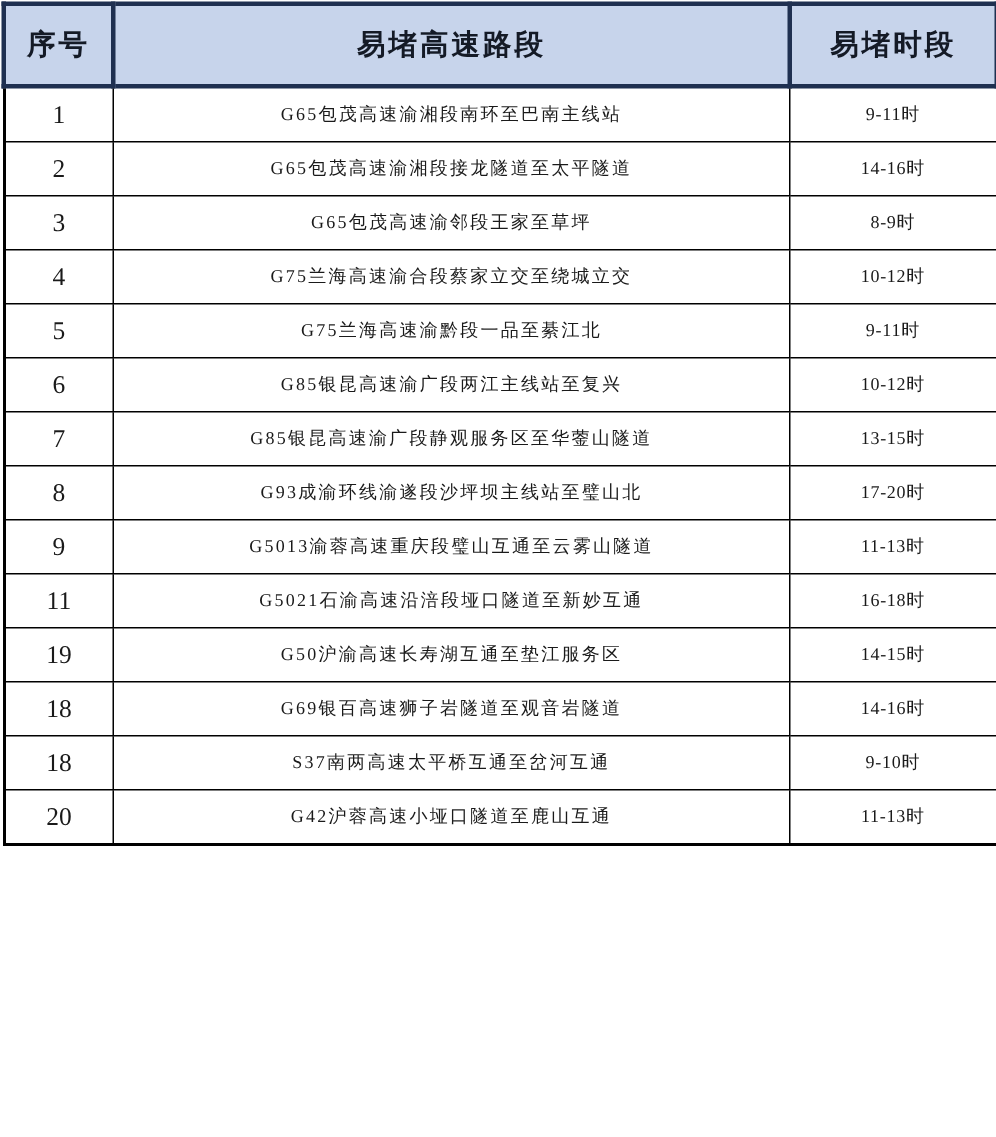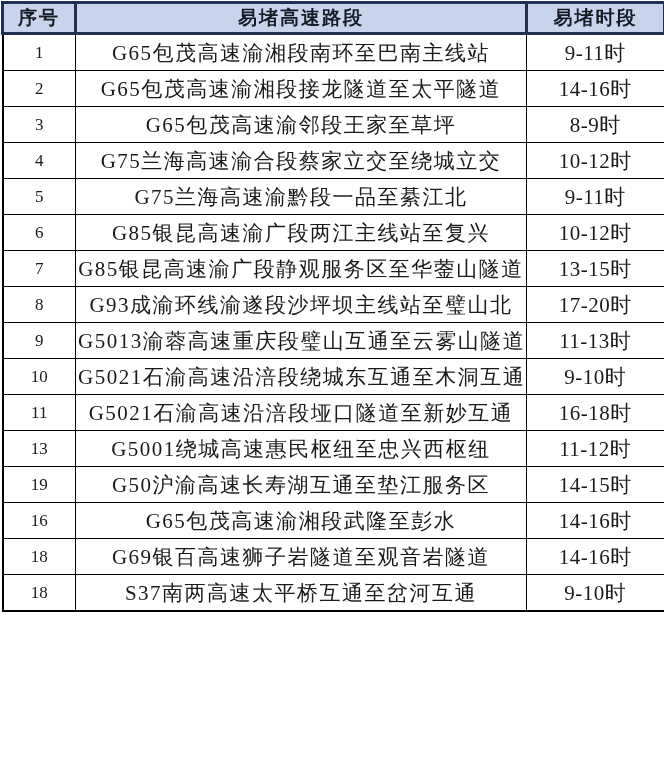--- a/index.html
+++ b/index.html
@@ -35,27 +35,27 @@
     background:var(--header-bg);
     border:3px solid var(--header-border);
     height:28px;
     font-family:"Liberation Sans","DejaVu Sans",sans-serif;
     font-weight:bold;
     font-size:19px;
     letter-spacing:2px;
     color:var(--header-text);
     text-align:center;
     vertical-align:middle;
-    padding:0;
+    padding:12px;
   }
   td{
     background:var(--row-bg);
     border:1px solid var(--grid-border);
     height:35px;
-    font-size:21px;
+    font-size:12px;
     color:var(--body-text);
     text-align:center;
     vertical-align:middle;
     padding:0 2px;
     white-space:nowrap;
     overflow:hidden;
   }
   td.col-index{
     font-size:17px;
     letter-spacing:0;
@@ -124,48 +124,38 @@
         <td class="col-index">8</td>
         <td class="col-section">G93成渝环线渝遂段沙坪坝主线站至璧山北</td>
         <td class="col-period">17-20时</td>
       </tr>
       <tr>
         <td class="col-index">9</td>
         <td class="col-section">G5013渝蓉高速重庆段璧山互通至云雾山隧道</td>
         <td class="col-period">11-13时</td>
       </tr>
       <tr>
-        <td class="col-index">10</td>
-        <td class="col-section">G5021石渝高速沿涪段绕城东互通至木洞互通</td>
-        <td class="col-period">9-10时</td>
-      </tr>
-      <tr>
         <td class="col-index">11</td>
         <td class="col-section">G5021石渝高速沿涪段垭口隧道至新妙互通</td>
         <td class="col-period">16-18时</td>
       </tr>
       <tr>
-        <td class="col-index">13</td>
-        <td class="col-section">G5001绕城高速惠民枢纽至忠兴西枢纽</td>
-        <td class="col-period">11-12时</td>
-      </tr>
-      <tr>
         <td class="col-index">19</td>
         <td class="col-section">G50沪渝高速长寿湖互通至垫江服务区</td>
         <td class="col-period">14-15时</td>
-      </tr>
-      <tr>
-        <td class="col-index">16</td>
-        <td class="col-section">G65包茂高速渝湘段武隆至彭水</td>
-        <td class="col-period">14-16时</td>
       </tr>
       <tr>
         <td class="col-index">18</td>
         <td class="col-section">G69银百高速狮子岩隧道至观音岩隧道</td>
         <td class="col-period">14-16时</td>
       </tr>
       <tr>
         <td class="col-index">18</td>
         <td class="col-section">S37南两高速太平桥互通至岔河互通</td>
         <td class="col-period">9-10时</td>
       </tr>
+      <tr>
+        <td class="col-index">20</td>
+        <td class="col-section">G42沪蓉高速小垭口隧道至鹿山互通</td>
+        <td class="col-period">11-13时</td>
+      </tr>
     </tbody>
 </table>
 
 </body></html>

